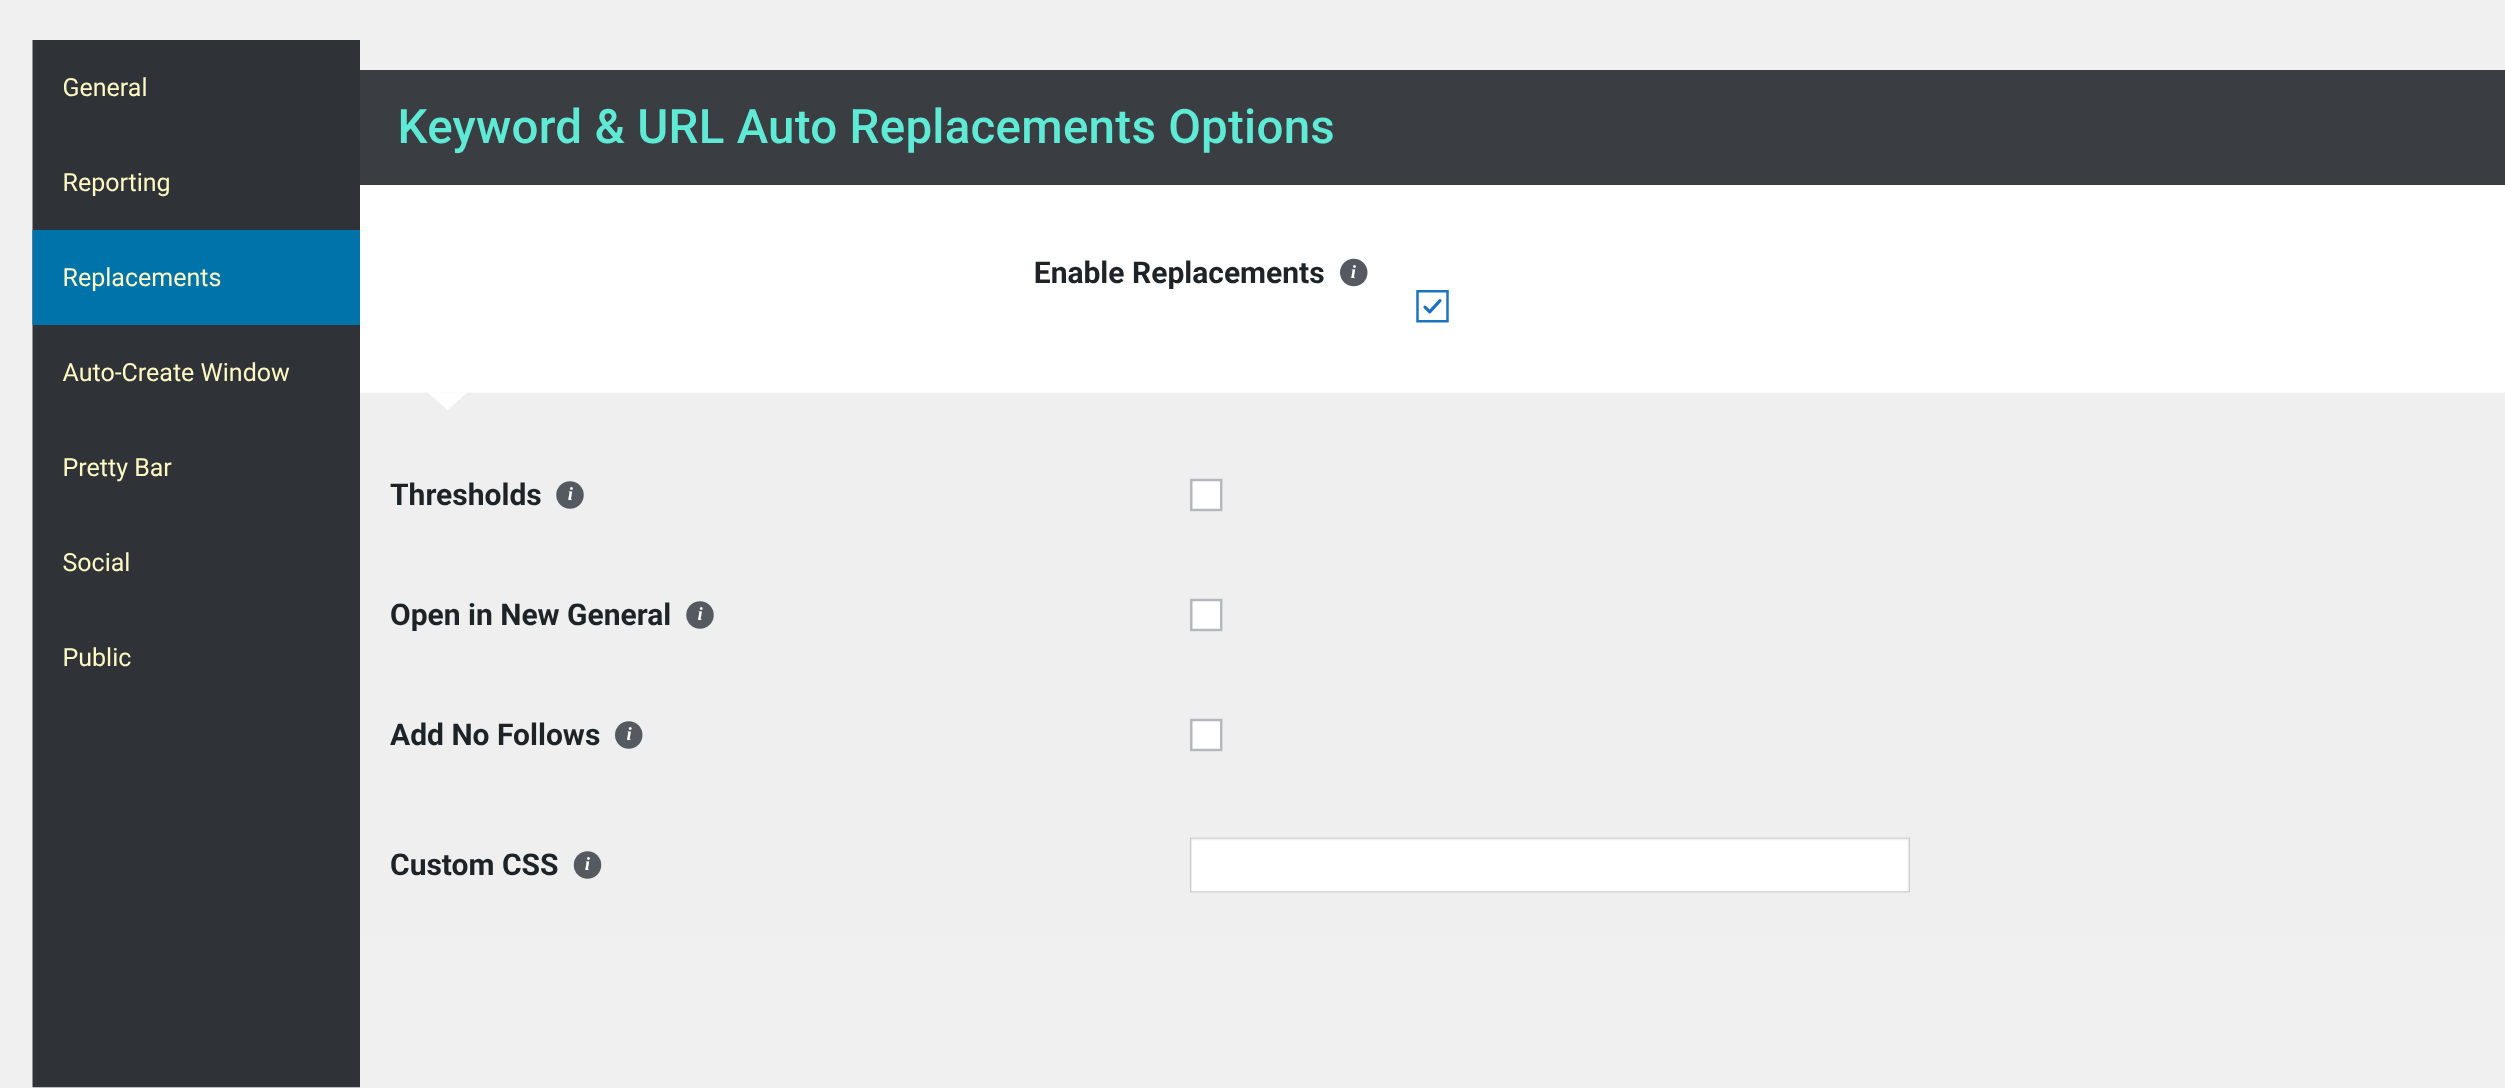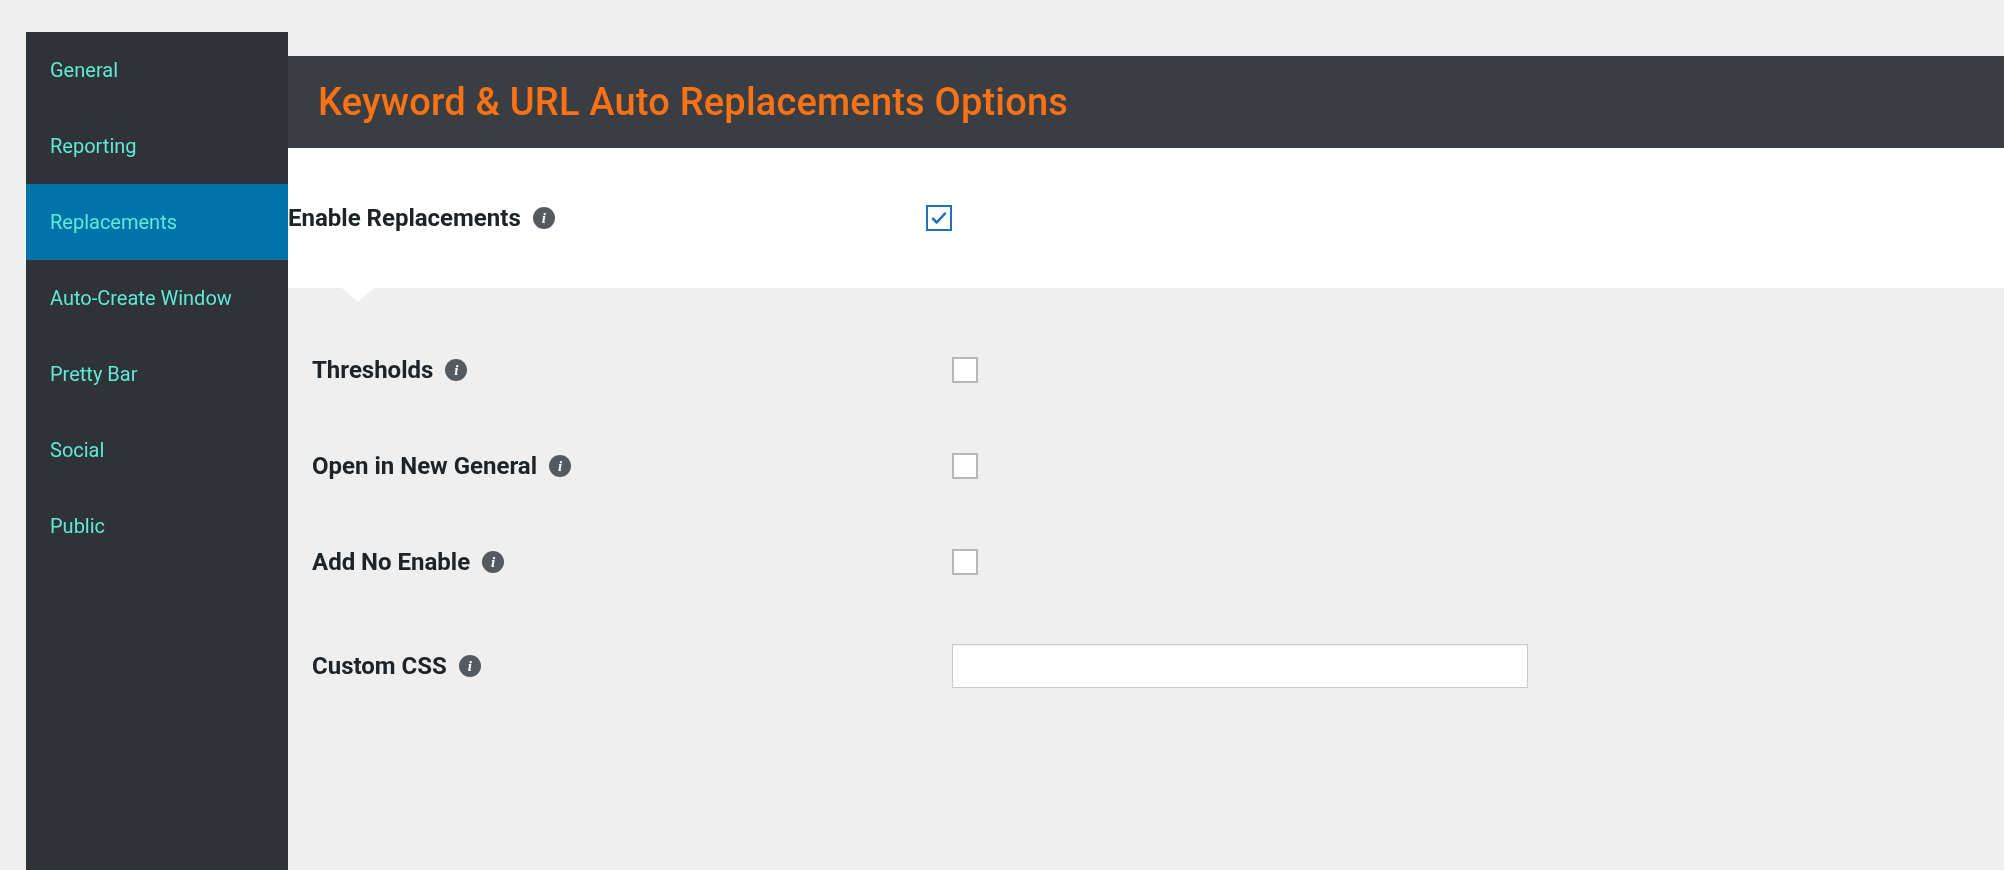--- a/index.html
+++ b/index.html
@@ -19,21 +19,21 @@
   
   .sidebar {
     width: 262px;
     background: #2f3338;
     margin-top: 32px;
     flex-shrink: 0;
     margin-left: 26px;
   }
   .sidebar-item {
     padding: 26px 24px;
-    color: #5eead4;
+    color: #fef9c3;
     font-size: 20px;
     font-weight: 400;
     cursor: pointer;
     line-height: 24px;
   }
   .sidebar-item.active {
     background: #0073aa;
     font-weight: 400;
     position: relative;
   }
@@ -48,21 +48,21 @@
     border: 0;
   }
   
   .main {
     flex: 1;
     padding: 0;
     margin-left: 0;
   }
   .page-head {
     background: #3a3e43;
-    color: #f97316;
+    color: #5eead4;
     margin: 56px 0 0 0;
     padding: 24px 30px;
     font-size: 38px;
     font-weight: 500;
     letter-spacing: 0.2px;
   }
   .white-row {
     background: #ffffff;
     padding: 56px 0 56px 0;
     position: relative;
@@ -145,21 +145,21 @@
     border: 1px solid #c9cbcd;
     background: #ffffff;
     box-shadow: inset 0 1px 2px rgba(0,0,0,0.07);
     padding: 0 10px;
     font-size: 18px;
     color: #2c3338;
   }
   .main-inner { padding-left: 0; }
   .header-wrap { padding: 0 0 0 0; }
   .row.white .label-cell { padding-left: 0; }
-  .row.white { padding-left: 0; }
+  .row.white { padding-left: 0; flex-direction: column; }
 </style>
 </head>
 <body>
 
 <div class="app">
   <nav class="sidebar">
     <div class="sidebar-item">General</div>
     <div class="sidebar-item">Reporting</div>
     <div class="sidebar-item active">Replacements</div>
     <div class="sidebar-item">Auto-Create Window</div>
@@ -212,21 +212,21 @@
           </div>
           <div class="control-cell">
             <span class="checkbox" role="checkbox" aria-checked="false">
               
             </span>
           </div>
         </div>
 
         <div class="grey-row">
           <div class="label-cell">
-            <span class="label-text">Add No Enable</span>
+            <span class="label-text">Add No Follows</span>
             <span class="info-icon">i</span>
           </div>
           <div class="control-cell">
             <span class="checkbox" role="checkbox" aria-checked="false">
               
             </span>
           </div>
         </div>
 
         <div class="grey-row">

